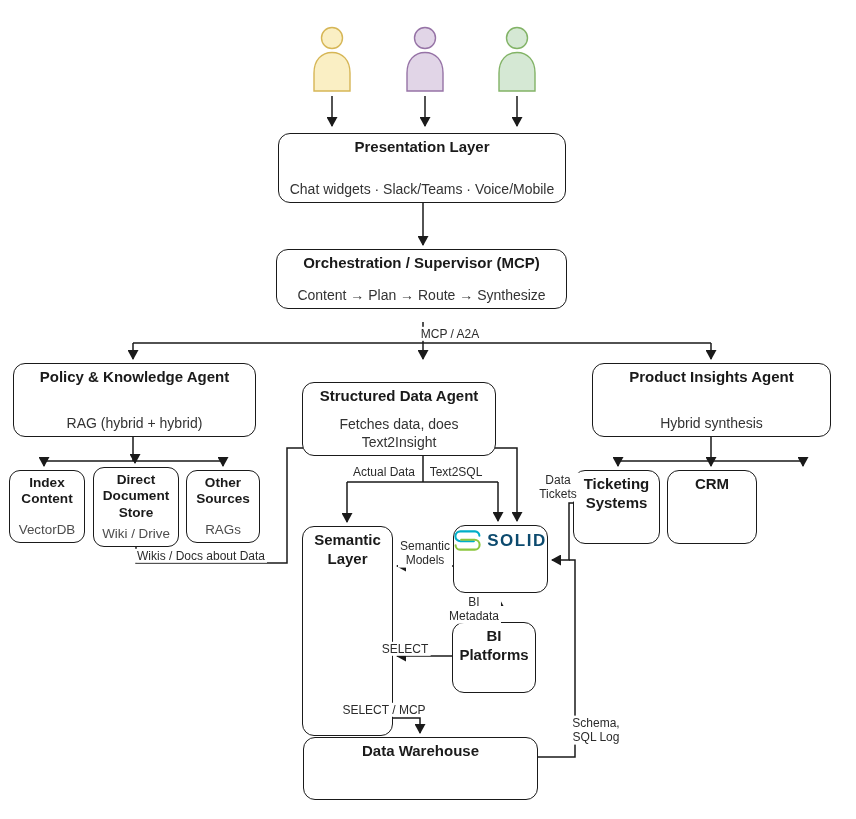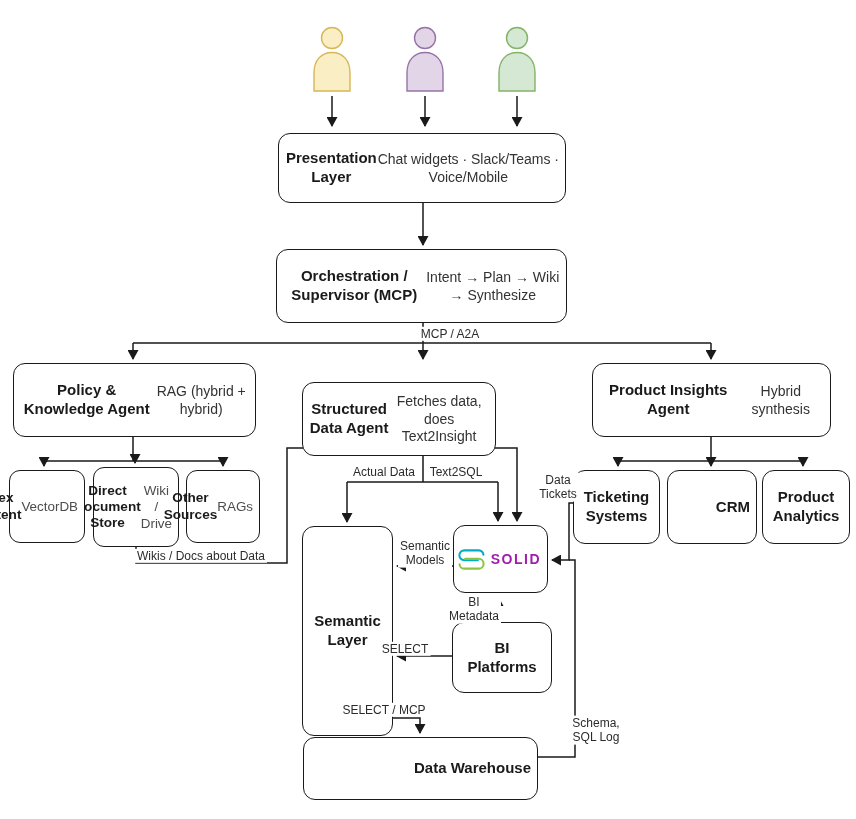--- a/index.html
+++ b/index.html
@@ -3,36 +3,36 @@
 <meta charset="utf-8">
 <style>
   html,body{margin:0;padding:0;background:#fff;}
   #canvas{
     position:relative;width:856px;height:819px;background:#ffffff;
     font-family:"Liberation Sans","DejaVu Sans",sans-serif;overflow:hidden;
   }
   #wires{position:absolute;left:0;top:0;z-index:1;}
   .node{
     position:absolute;z-index:2;background:#ffffff;border:1.6px solid #1a1a1a;
-    border-radius:12px;display:flex;flex-direction:row;align-items:center;
-    justify-content:flex-end;text-align:center;box-sizing:border-box;padding:4px 6px;
+    border-radius:12px;display:flex;flex-direction:column;align-items:center;
+    justify-content:space-between;text-align:center;box-sizing:border-box;padding:4px 6px;
   }
   .node-title{font-weight:700;font-size:15px;color:#1a1a1a;line-height:1.25;}
   .node-sub{font-size:14px;color:#333;line-height:1.25;margin-top:1px;}
   .node.small{border-radius:11px;}
   .node.small .node-title{font-size:13.6px;line-height:1.2;}
   .node.small .node-sub{font-size:13.4px;color:#4d4d4d;line-height:1.2;}
   .edge-label{
     position:absolute;z-index:3;transform:translate(-50%,-50%);
     background:#ffffff;color:#2b2b2b;font-size:12px;line-height:1.2;
     white-space:pre-line;text-align:center;padding:0 2px;
   }
   .actor{position:absolute;z-index:2;}
   .solid-logo{display:flex;align-items:center;gap:6px;}
-  .solid-word{font-weight:700;font-size:14px;letter-spacing:1.5px;color:#a21caf;}
+  .solid-word{font-weight:700;font-size:17px;letter-spacing:1.5px;color:#0c4a6e;}
 </style>
 </head>
 <body>
 
 <div id="canvas">
 
   <svg id="wires" width="856" height="819">
     <defs>
       <marker id="arr" markerUnits="userSpaceOnUse" markerWidth="11" markerHeight="11" refX="9" refY="5.5" orient="auto">
         <path d="M0,0 L10,5.5 L0,11 z" fill="#1a1a1a"></path>
@@ -92,23 +92,23 @@
   <svg class="actor" style="left:495px;top:26px" width="44" height="66" viewBox="0 0 44 66">
     <path d="M 4 65 V 47 C 4 34 11.5 26.5 22 26.5 C 32.5 26.5 40 34 40 47 V 65 Z" stroke-width="1.4" fill="#D5E8D4" stroke="#82B366"></path>
     <circle cx="22" cy="12" r="10.5" stroke-width="1.4" fill="#D5E8D4" stroke="#82B366"></circle>
   </svg>
 
   <div class="node" style="left:278px;top:133px;width:288px;height:70px">
     <div class="node-title">Presentation Layer</div>
     <div class="node-sub">Chat widgets · Slack/Teams · Voice/Mobile</div>
   </div>
 
-  <div class="node" style="left:276px;top:249px;width:291px;height:74px">
+  <div class="node" style="left:276px;top:249px;width:291px;height:60px">
     <div class="node-title">Orchestration / Supervisor (MCP)</div>
-    <div class="node-sub">Intent → Plan → Wiki → Synthesize</div>
+    <div class="node-sub">Content → Plan → Route → Synthesize</div>
   </div>
 
   <div class="node" style="left:13px;top:363px;width:243px;height:74px">
     <div class="node-title">Policy &amp; Knowledge Agent</div>
     <div class="node-sub">RAG (hybrid + hybrid)</div>
   </div>
 
   <div class="node" style="left:302px;top:382px;width:194px;height:74px">
     <div class="node-title">Structured Data Agent</div>
     <div class="node-sub">Fetches data, does Text2Insight</div>
@@ -135,39 +135,36 @@
   </div>
 
   <div class="node" style="left:667px;top:470px;width:90px;height:74px">
     <div class="node-title">CRM</div>
   </div>
 
   <div class="node" style="left:573px;top:470px;width:87px;height:74px">
     <div class="node-title">Ticketing Systems</div>
   </div>
 
-  <div class="node" style="left:762px;top:470px;width:88px;height:74px">
-    <div class="node-title">Product Analytics</div>
-  </div>
 
   <div class="node" style="left:302px;top:526px;width:91px;height:210px">
     <div class="node-title">Semantic Layer</div>
   </div>
 
   <div class="node" style="left:453px;top:525px;width:95px;height:68px">
     <div class="solid-logo">
       <svg width="27" height="21" viewBox="0 0 34 26" fill="none" stroke-linecap="round">
         <path d="M 32 7 a 5.5 5.5 0 0 0 -5.5 -5.5 H 8 A 6.2 6.2 0 0 0 8 14 h 17" stroke-width="2.6" stroke="#00AEC7"></path>
         <path d="M 2 19 a 5.5 5.5 0 0 0 5.5 5.5 H 26 A 6.2 6.2 0 0 0 26 12 H 9" stroke-width="2.6" stroke="#8CC63E"></path>
       </svg>
       <span class="solid-word">SOLID</span>
     </div>
   </div>
 
-  <div class="node" style="left:452px;top:622px;width:100px;height:71px">
+  <div class="node" style="left:452px;top:622px;width:84px;height:71px">
     <div class="node-title">BI Platforms</div>
   </div>
 
   <div class="node" style="left:303px;top:737px;width:235px;height:63px">
     <div class="node-title">Data Warehouse</div>
   </div>
 
   <div class="edge-label" style="left:450px;top:334px">MCP / A2A</div>
   <div class="edge-label" style="left:384px;top:472px">Actual Data</div>
   <div class="edge-label" style="left:456px;top:472px">Text2SQL</div>

